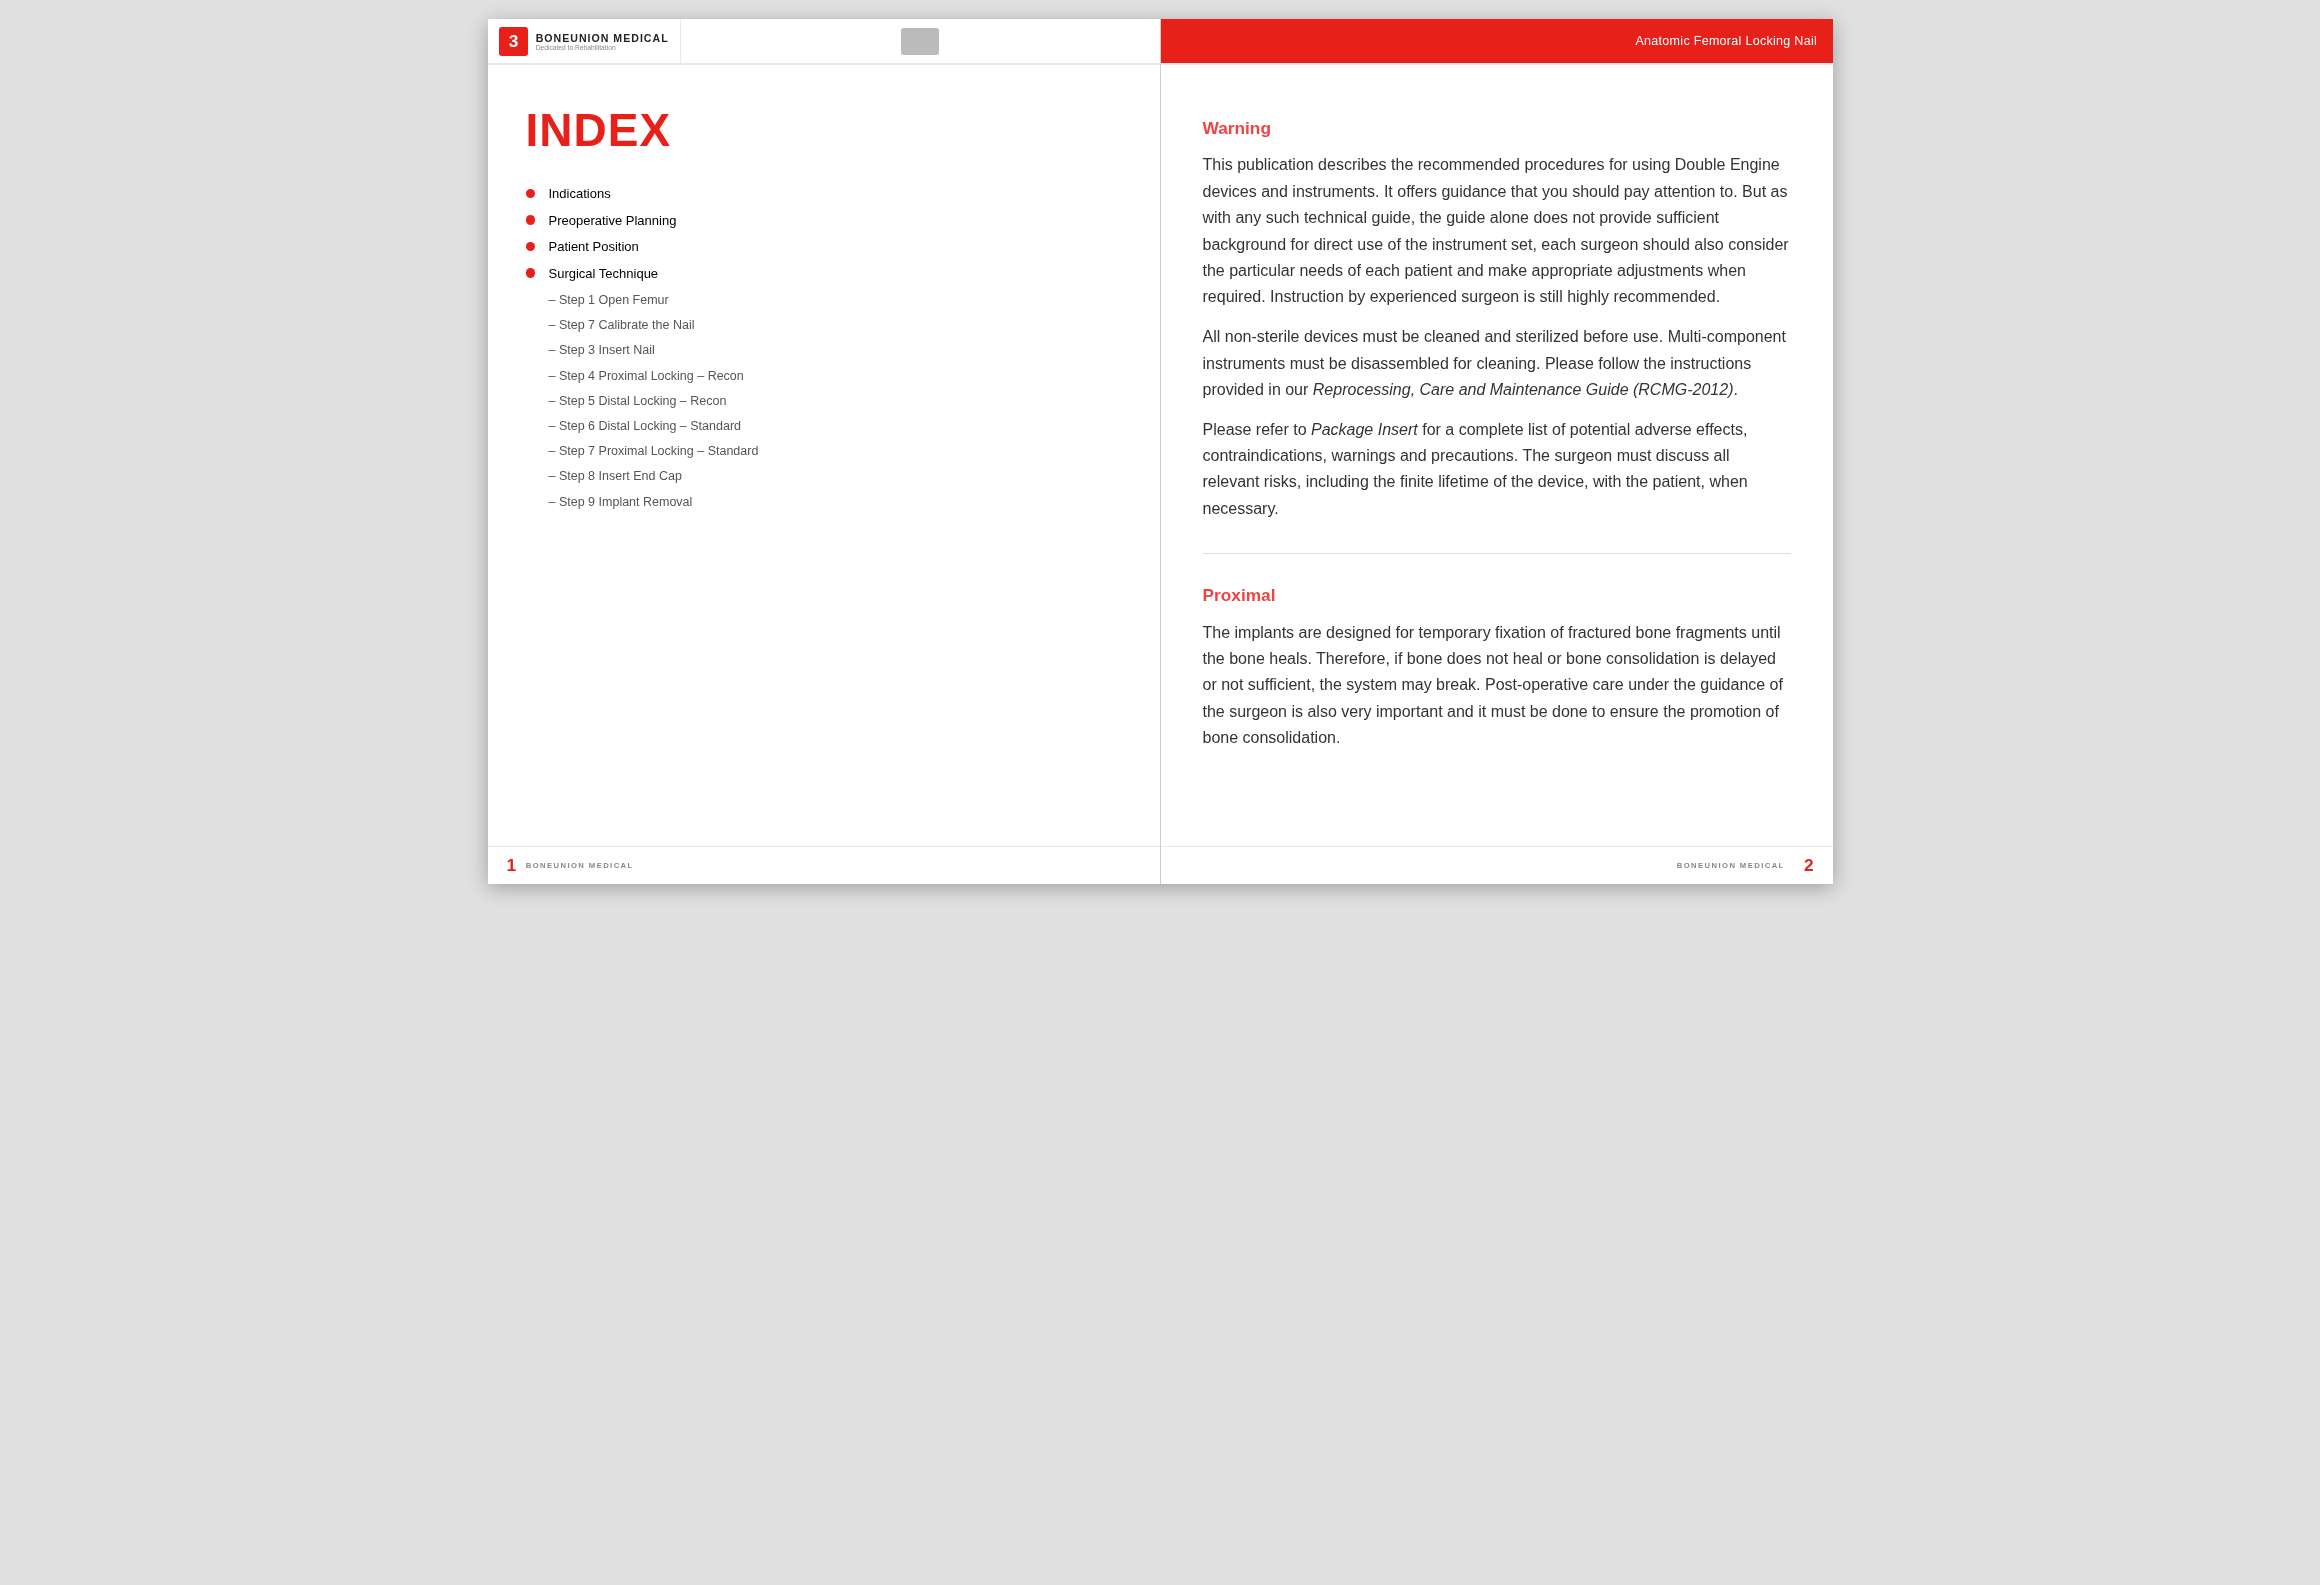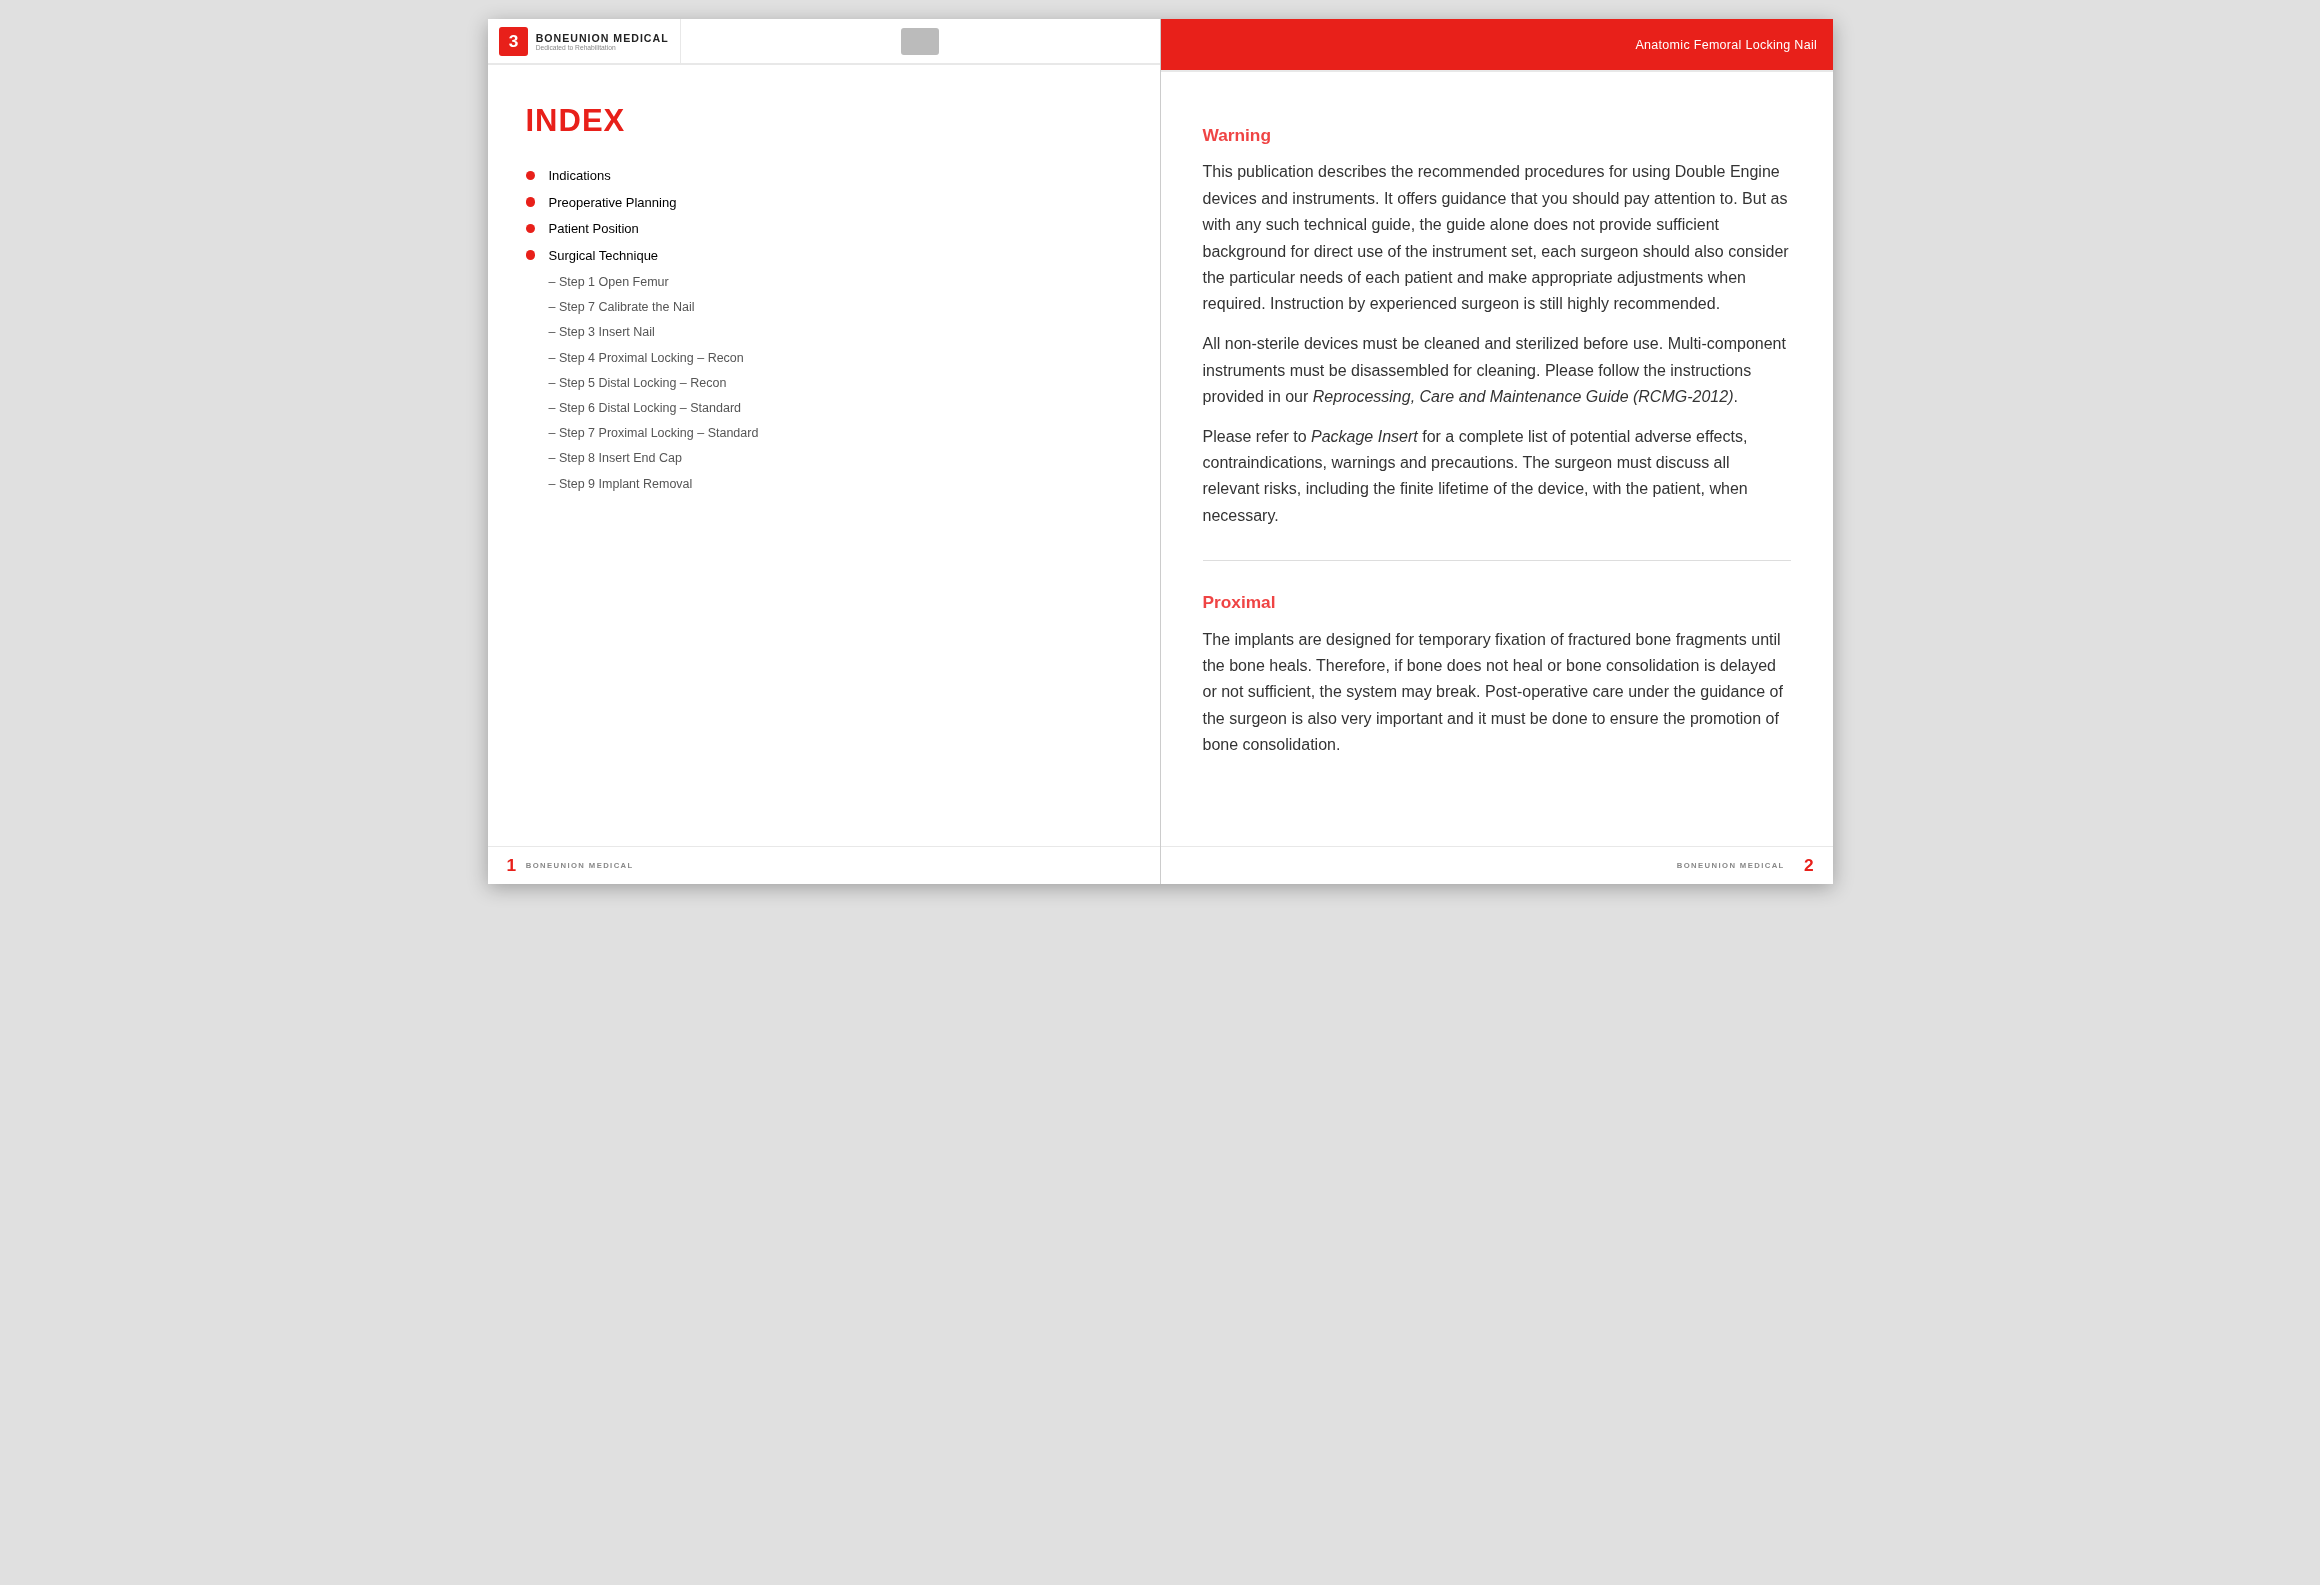--- a/index.html
+++ b/index.html
@@ -79,42 +79,42 @@
     .header-bell {
       width: 38px;
       height: 27px;
       background: #bbb;
       border-radius: 2.9px;
       display: flex;
       align-items: center;
       justify-content: center;
     }
     .header-right-page {
-      height: 53px;
+      height: 46px;
       background: #e8201a;
       display: flex;
       align-items: center;
       justify-content: flex-end;
       padding-right: 15.4px;
     }
     .header-title-text {
       color: white;
       font-size: 12.5px;
       font-weight: normal;
       letter-spacing: 0.3px;
     }
 
     
     .page-content {
       padding: 38px 38px 58px 38px;
     }
 
     
     .index-title {
-      font-size: 31px;
+      font-size: 46px;
       font-weight: bold;
       color: #e8201a;
       margin-bottom: 29px;
       letter-spacing: 1px;
     }
 
     
     .toc-list {
       list-style: none;
       padding: 0;

